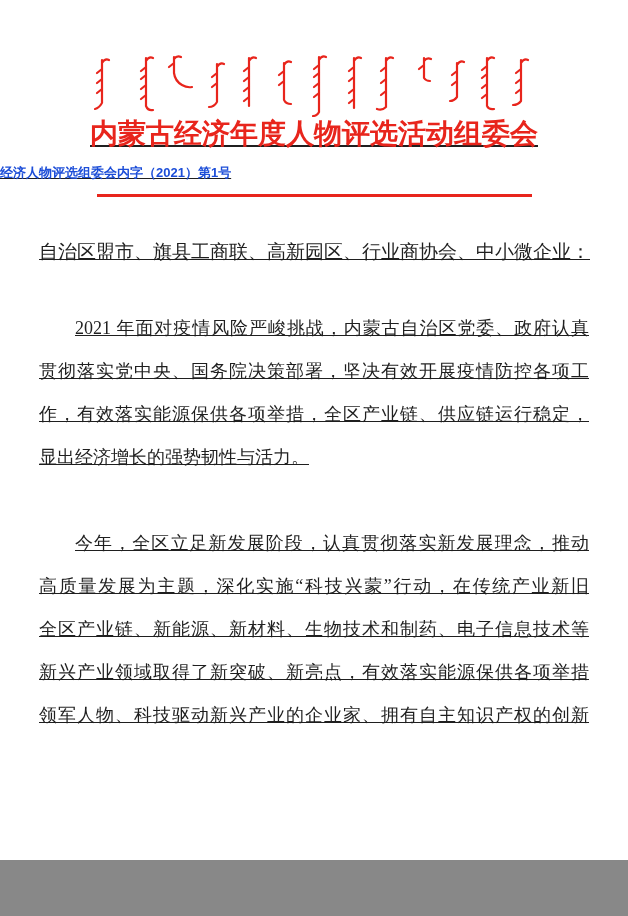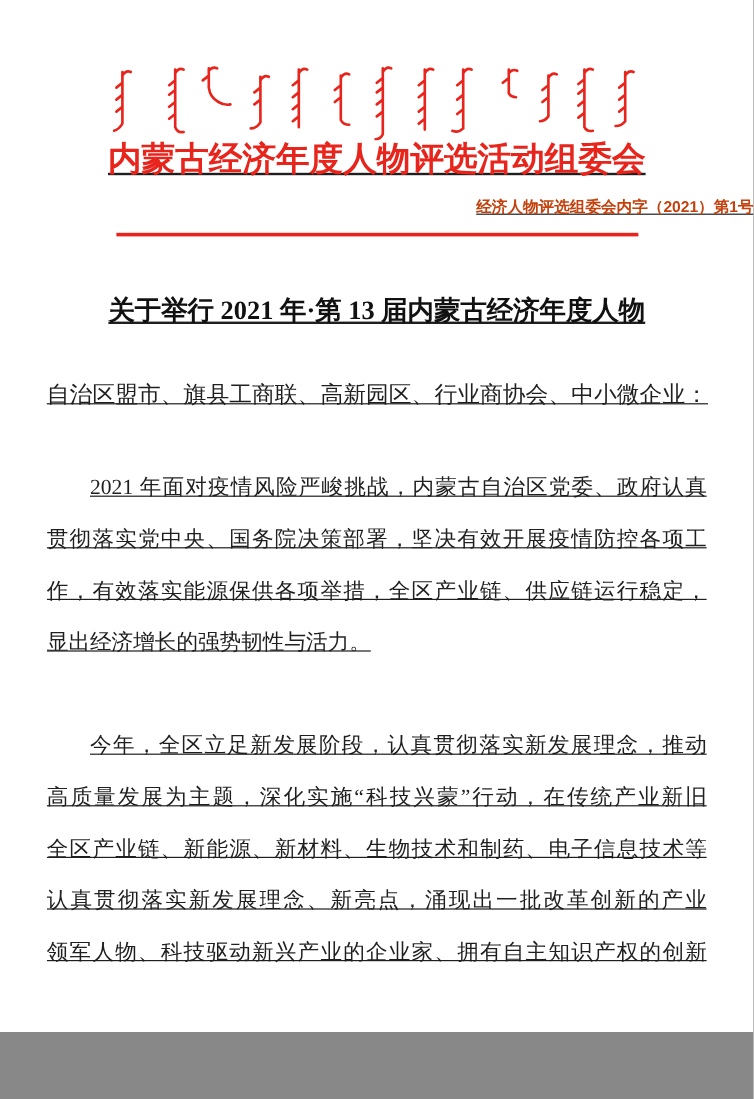--- a/index.html
+++ b/index.html
@@ -28,26 +28,26 @@
     text-align:center;
     font-size:28px;
     line-height:30px;
     font-weight:bold;
     color:var(--accent);
     letter-spacing:0px;
     white-space:nowrap;
   }
   .doc-number{
     margin-top:16px;
-    text-align:right;
+    text-align:left;
     font-size:13px;
     line-height:16px;
     font-weight:bold;
     font-family:"Liberation Sans","DejaVu Sans",sans-serif;
-    color:#c2410c;
+    color:#1d4ed8;
     white-space:nowrap;
   }
   .red-rule{
     width:435px;height:3px;
     margin:13px auto 0;
     background:var(--accent);
   }
   
   .doc-title{
     margin-top:43px;
@@ -105,33 +105,32 @@
     </svg>
 
     <div class="org-name">内蒙古经济年度人物评选活动组委会</div>
 
     <div class="doc-number">经济人物评选组委会内字（2021）第1号</div>
 
     <div class="red-rule"></div>
   </div>
 
   <div class="doc-title">
-    <div>关于举行 2021 年·第 13 届内蒙古经济年度人物</div>
   </div>
 
   <div class="body-col">
     <div class="salutation">自治区盟市、旗县工商联、高新园区、行业商协会、中小微企业：</div>
     <div class="para">
         <div class="line first">2021 年面对疫情风险严峻挑战，内蒙古自治区党委、政府认真</div>
         <div class="line">贯彻落实党中央、国务院决策部署，坚决有效开展疫情防控各项工</div>
         <div class="line">作，有效落实能源保供各项举措，全区产业链、供应链运行稳定，</div>
         <div class="line loose">显出经济增长的强势韧性与活力。</div>
       </div>
     <div class="para">
         <div class="line first">今年，全区立足新发展阶段，认真贯彻落实新发展理念，推动</div>
         <div class="line">高质量发展为主题，深化实施“科技兴蒙”行动，在传统产业新旧</div>
         <div class="line">全区产业链、新能源、新材料、生物技术和制药、电子信息技术等</div>
-        <div class="line">认真贯彻落实新发展理念、新亮点，涌现出一批改革创新的产业</div>
+        <div class="line">新兴产业领域取得了新突破、新亮点，有效落实能源保供各项举措</div>
         <div class="line">领军人物、科技驱动新兴产业的企业家、拥有自主知识产权的创新</div>
       </div>
   </div>
 
 </div>
 
 </body></html>

